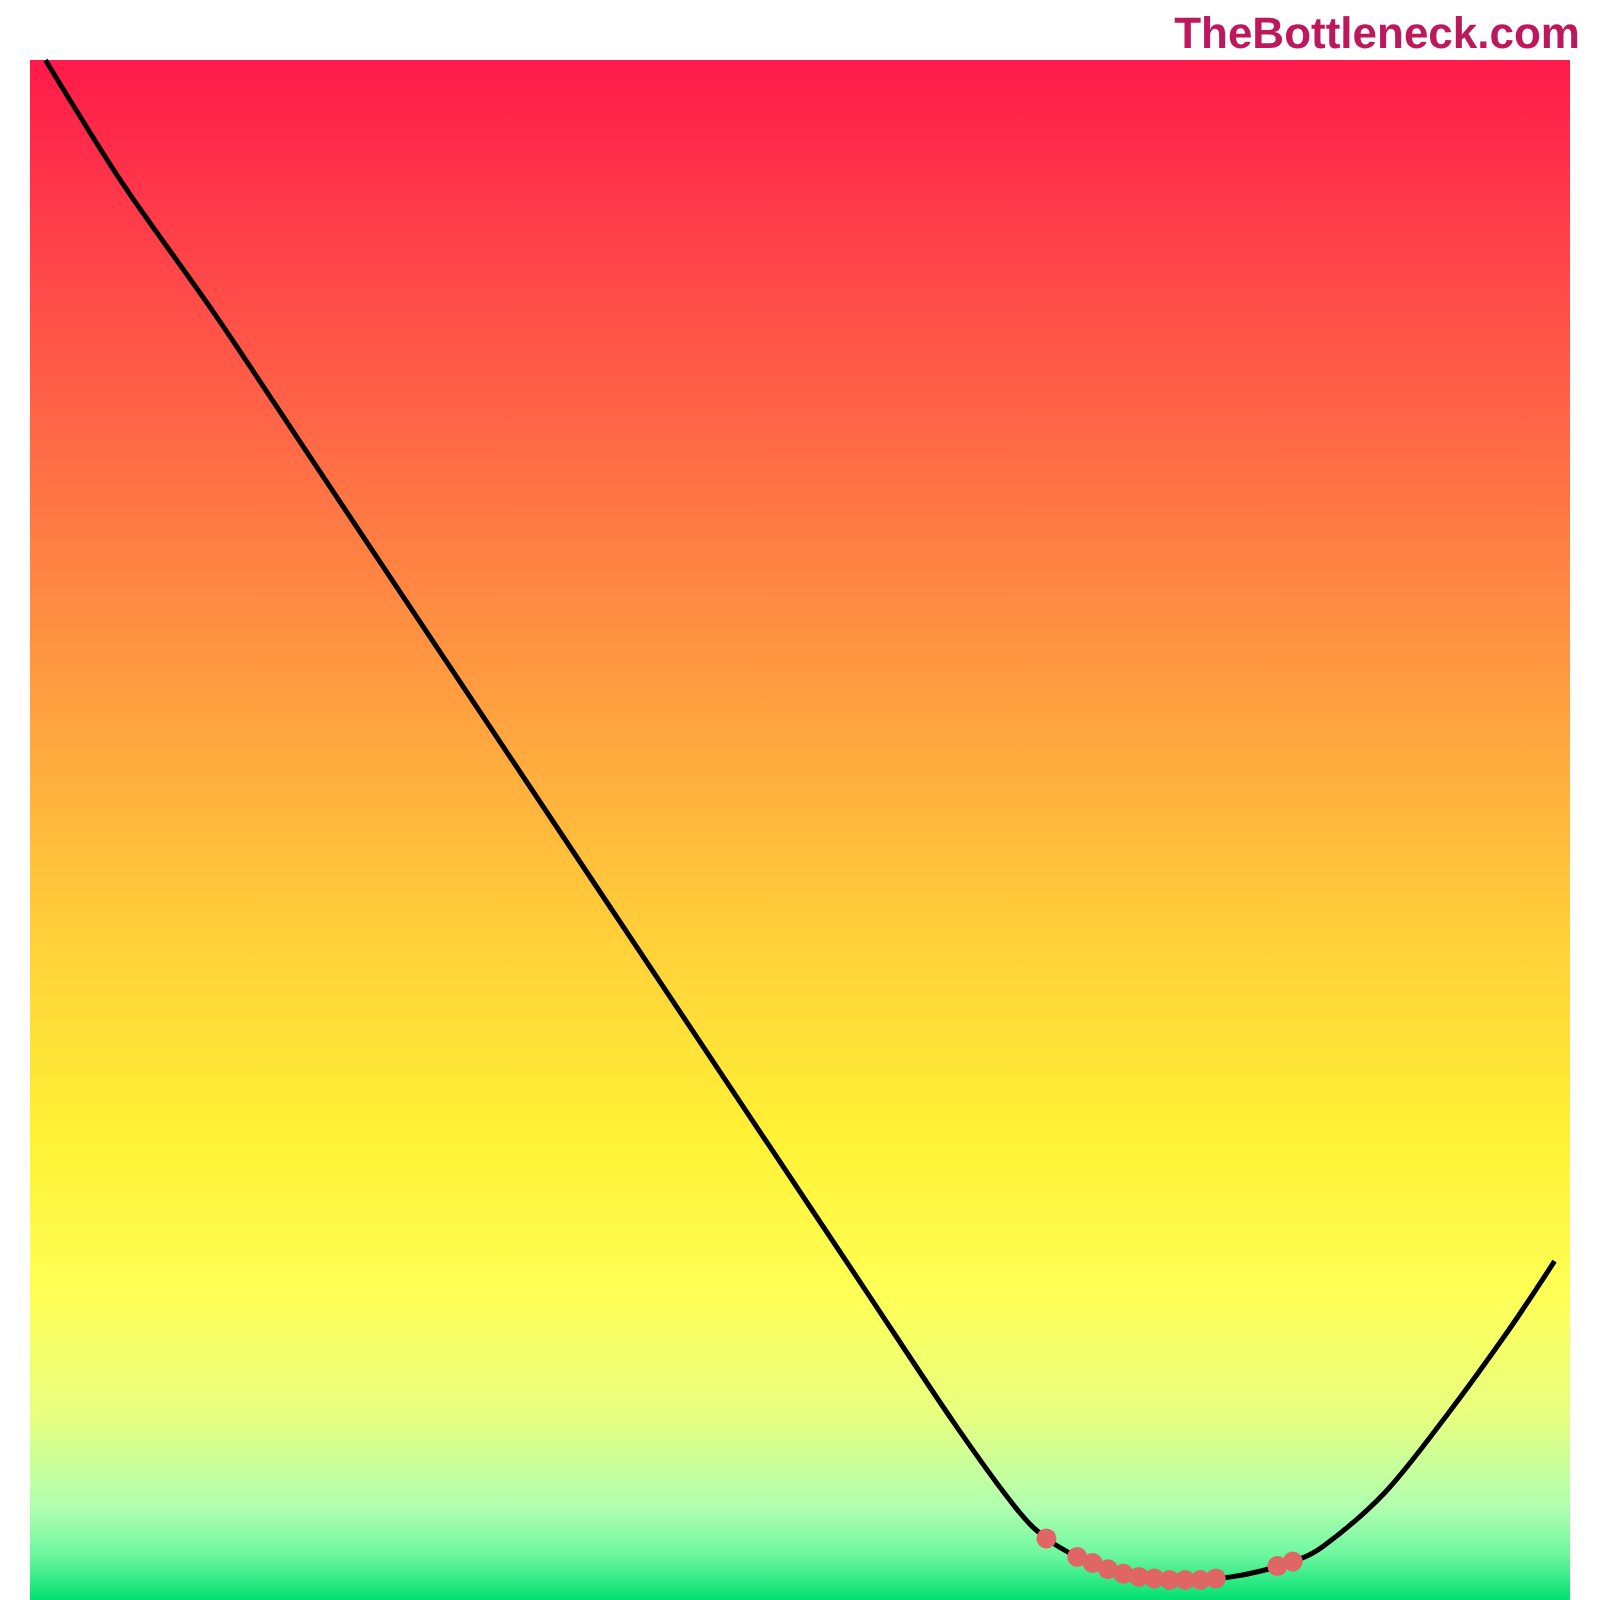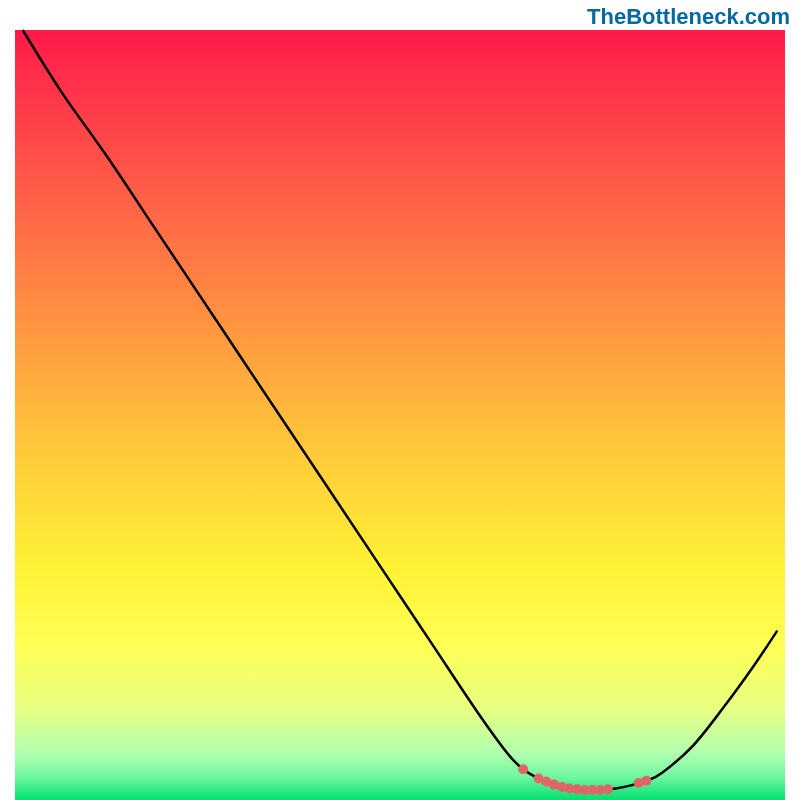--- a/index.html
+++ b/index.html
@@ -15,21 +15,21 @@
     width: 800px;
     height: 800px;
   }
   .watermark {
     position: absolute;
     top: 4px;
     right: 10px;
     font-family: Arial, Helvetica, sans-serif;
     font-size: 22px;
     font-weight: bold;
-    color: #0369a1;
+    color: #be185d;
     z-index: 3;
   }
   svg {
     display: block;
   }
 </style>
 </head>
 <body>
 
 <div class="chart-container">

